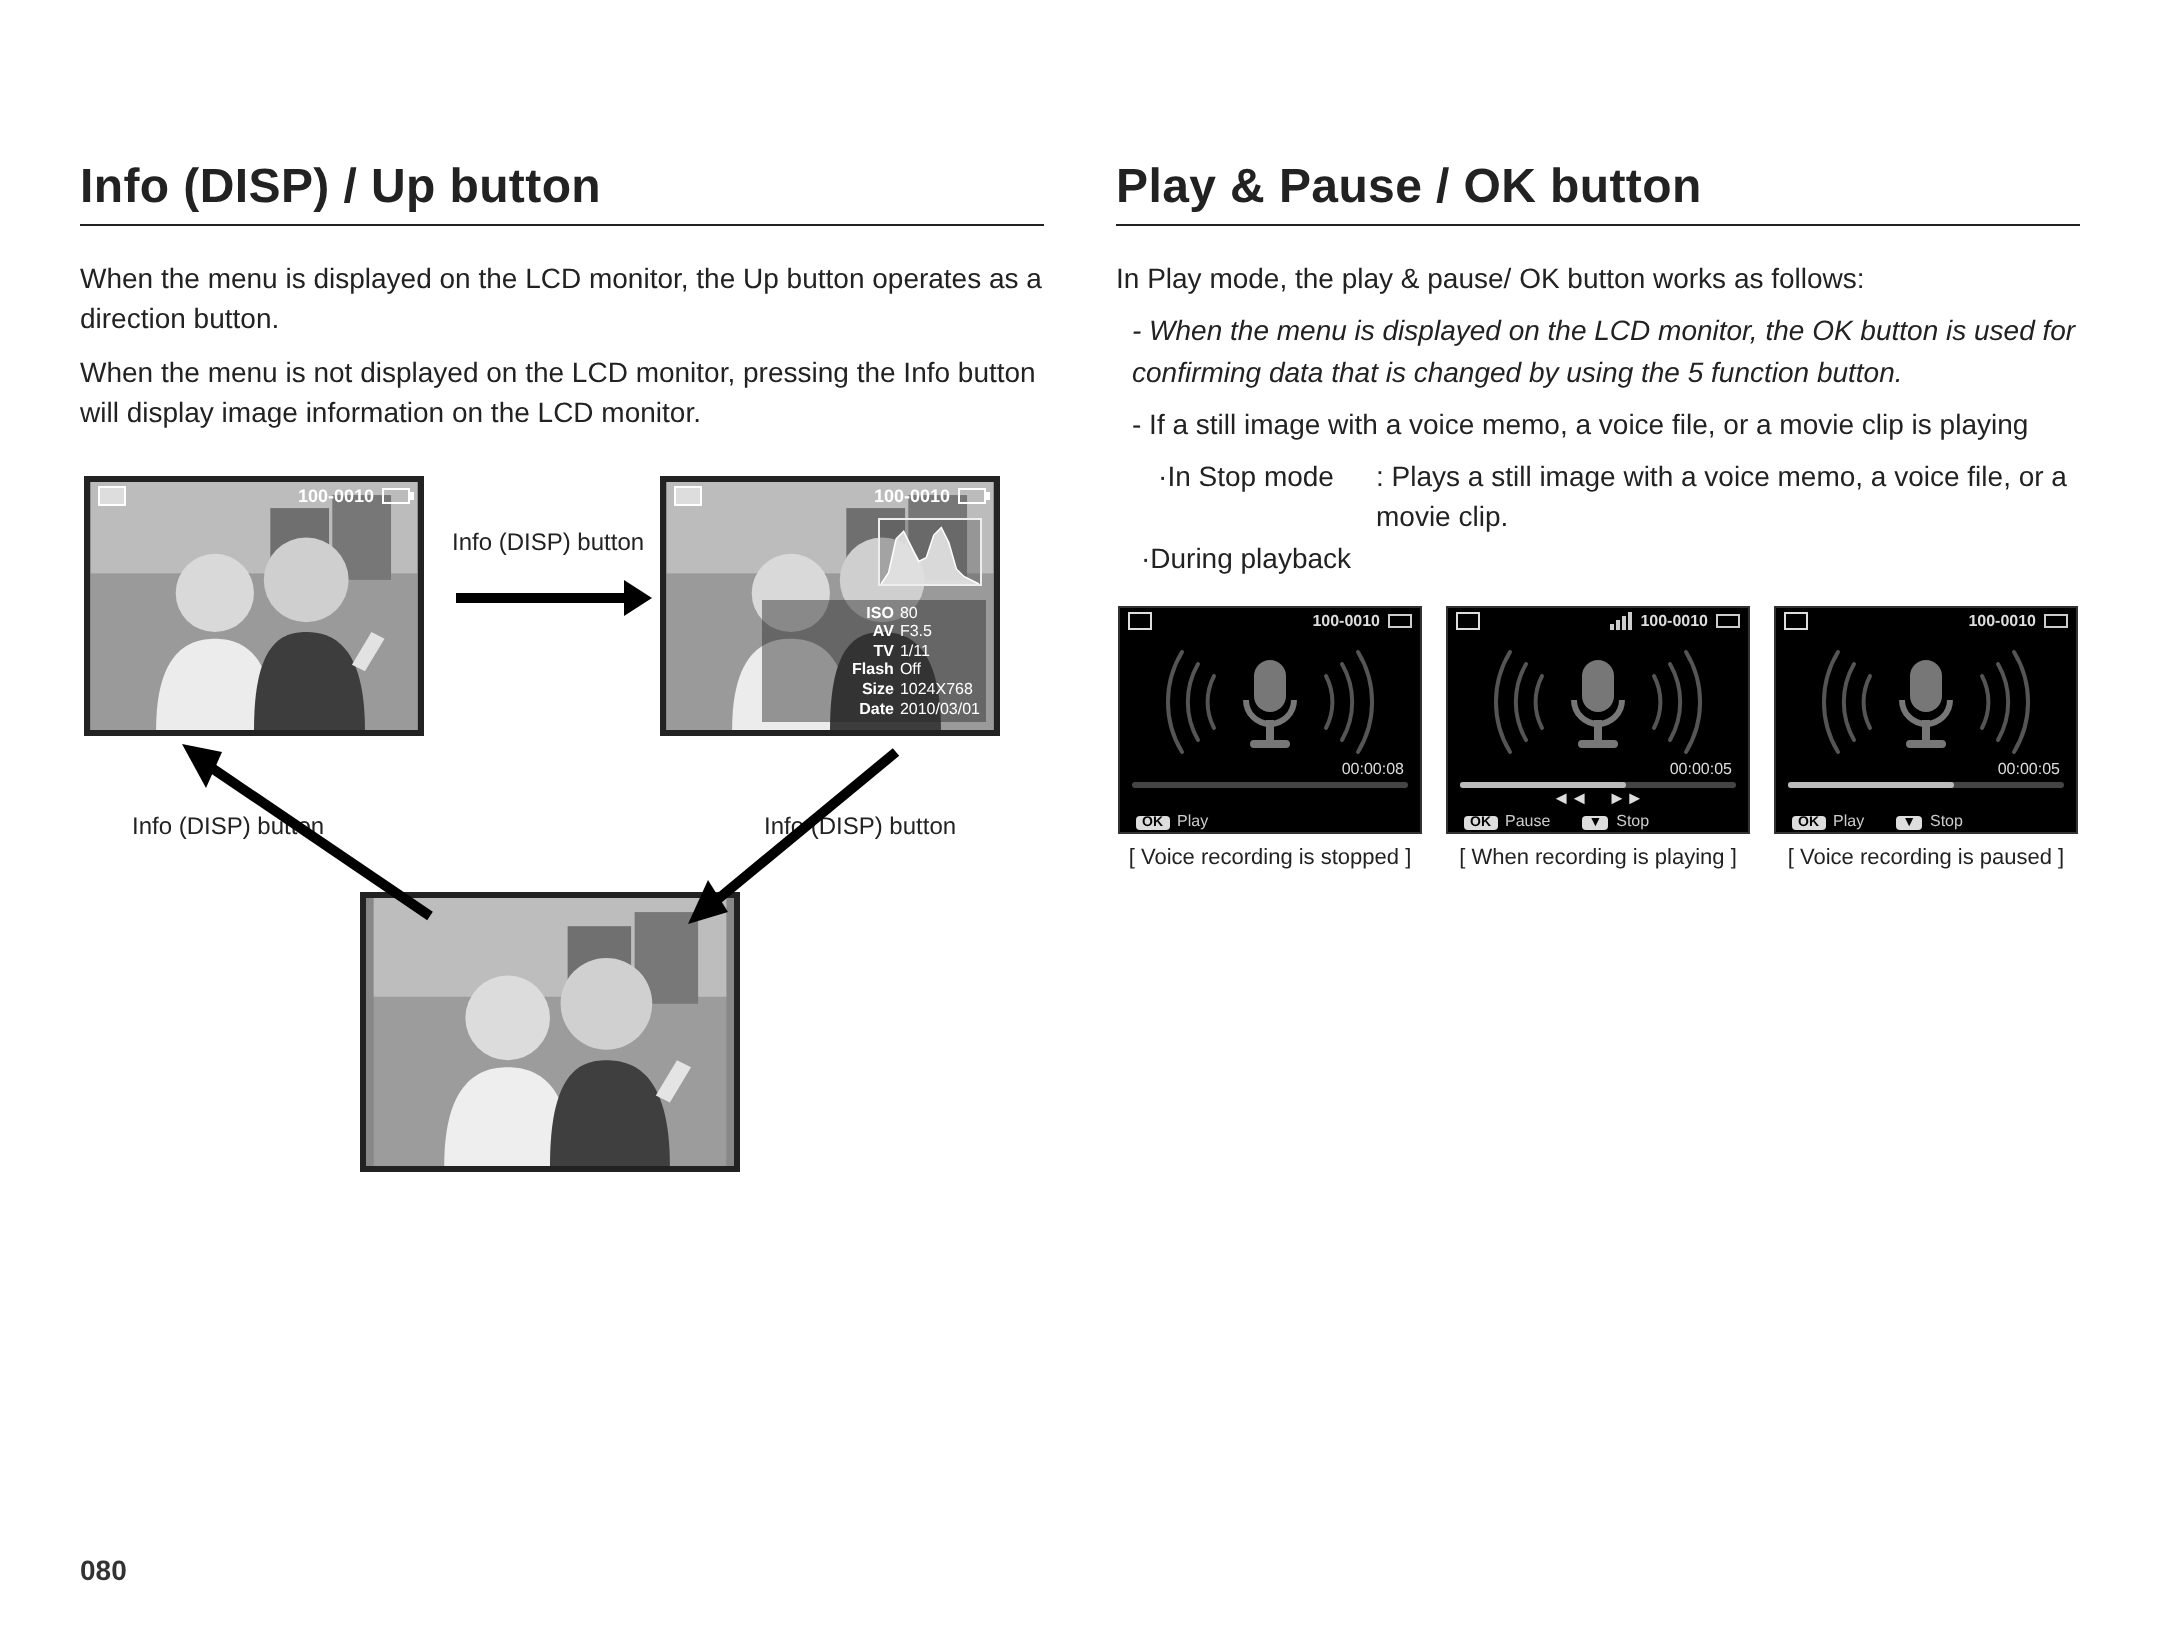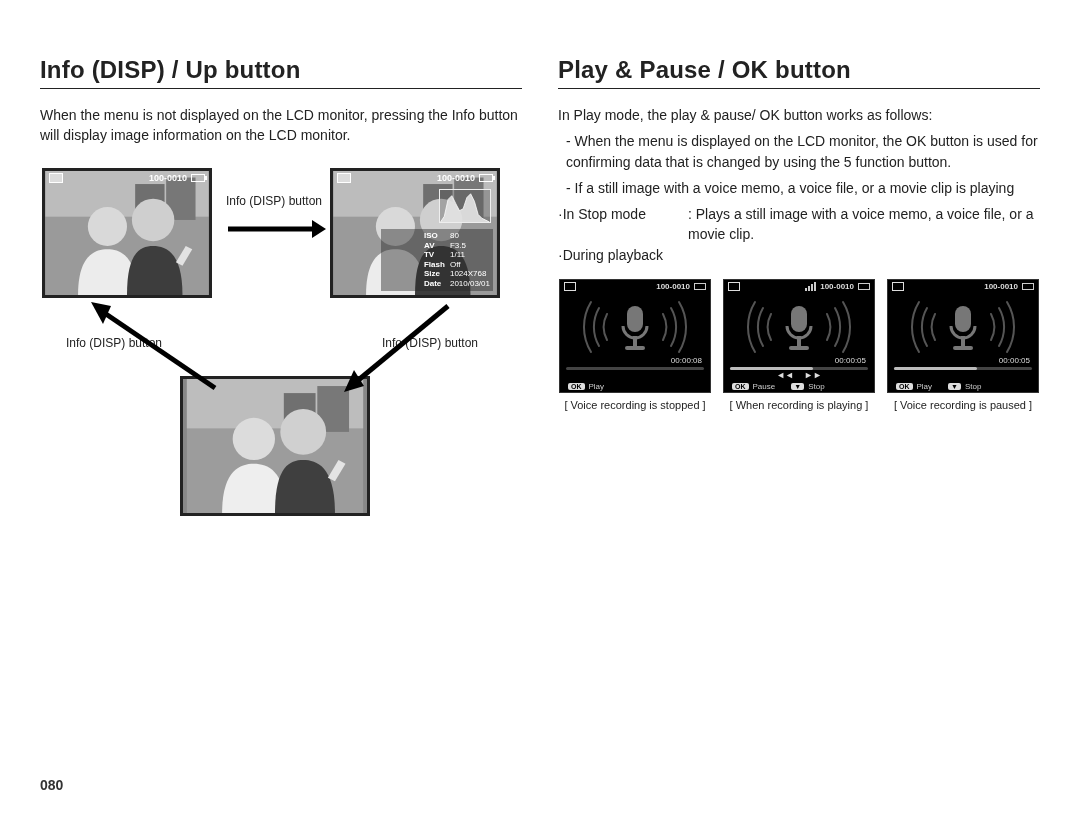--- a/index.html
+++ b/index.html
@@ -7,21 +7,21 @@
     margin: 0;
     width: 1080px;
     height: 815px;
     background: #fff;
     font-family: Arial, Helvetica, sans-serif;
     color: #222;
     position: relative;
   }
   .page {
     display: flex;
-    padding: 56px 40px 30px 40px;
+    padding: 80px 40px 30px 40px;
     gap: 36px;
   }
   .col {
     flex: 1;
     min-width: 0;
   }
   .h1 {
     font-size: 24px;
     font-weight: bold;
     margin: 0 0 4px 0;
@@ -74,21 +74,21 @@
     position: absolute;
     right: 4px;
     bottom: 4px;
     font-size: 8px;
     color: #fff;
     line-height: 1.2;
     background: rgba(40,40,40,0.45);
     padding: 2px 3px;
   }
   .meta-box .row { white-space: nowrap; }
-  .meta-box .lbl { display:inline-block; min-width:26px; font-weight:bold; padding-right:3px;margin-left:40px; }
+  .meta-box .lbl { display:inline-block; min-width:26px; font-weight:bold; text-align:right; padding-right:3px;margin-left:40px; }
   .histo {
     position:absolute;
     top: 18px; right: 6px;
     width: 52px; height: 34px;
     border: 1px solid #eee;
     background: rgba(80,80,80,0.35);
   }
   .histo svg { width:100%; height:100%; display:block; }
   .dlabel {
     position: absolute;
@@ -159,39 +159,40 @@
     font-size:7px; font-weight:bold; padding:0 3px; border-radius:2px;
     margin-right:4px;
   }
   .pcaption {
     font-size: 11px;
     margin-top: 6px;
     text-align: center;
   }
   .modes { margin-top:6px; }
   .modes .mrow { display:flex; font-size:14px; line-height:1.45; }
-  .modes .mlbl { width: 130px; flex-shrink:0; }
+  .modes .mlbl { width: 130px; flex-shrink:0;text-align:center; }
   .modes .mval { flex:1; }
   .page-num {
     position: absolute;
     left: 40px;
     bottom: 22px;
     font-size: 14px;
     font-weight: bold;
     color: #333;
   }
 </style>
 </head>
 <body>
 
 <div class="page">
 
   <div class="col">
     <h2 class="h1">Info (DISP) / Up button</h2>
     <hr class="hr">
+    <div class="para">When the menu is displayed on the LCD monitor, the Up button operates as a direction button.</div>
     <div class="para">When the menu is not displayed on the LCD monitor, pressing the Info button will display image information on the LCD monitor.</div>
 
     <div class="diagram">
 
       <div class="thumb" style="left:2px; top:8px;">
         <svg viewBox="0 0 100 76">
           <rect width="100" height="76" fill="#9a9a9a"></rect>
           <rect x="0" y="0" width="100" height="28" fill="#bcbcbc"></rect>
           <rect x="55" y="8" width="18" height="22" fill="#6f6f6f"></rect>
           <rect x="74" y="4" width="18" height="26" fill="#777"></rect>
@@ -273,21 +274,21 @@
         <line x1="108" y1="6" x2="16" y2="82" stroke="#000" stroke-width="5"></line>
         <polygon points="4,92 24,86 14,70" fill="#000"></polygon>
       </svg>
     </div>
   </div>
 
   <div class="col">
     <h2 class="h1">Play &amp; Pause / OK button</h2>
     <hr class="hr">
     <div class="para">In Play mode, the play &amp; pause/ OK button works as follows:</div>
-    <div class="para" style="padding-left:8px;">- When the menu is displayed on the LCD monitor, the OK button is used for confirming data that is changed by using the 5 function button.</div>
+    <div class="para" style="padding-left:8px;font-style:italic;">- When the menu is displayed on the LCD monitor, the OK button is used for confirming data that is changed by using the 5 function button.</div>
     <div class="para" style="padding-left:8px;">- If a still image with a voice memo, a voice file, or a movie clip is playing</div>
     <div class="modes">
       <div class="mrow">
         <span class="mlbl">·In Stop mode</span>
         <span class="mval">: Plays a still image with a voice memo, a voice file, or a movie clip.</span>
       </div>
       <div class="mrow">
         <span class="mlbl">·During playback</span>
       </div>
     </div>

